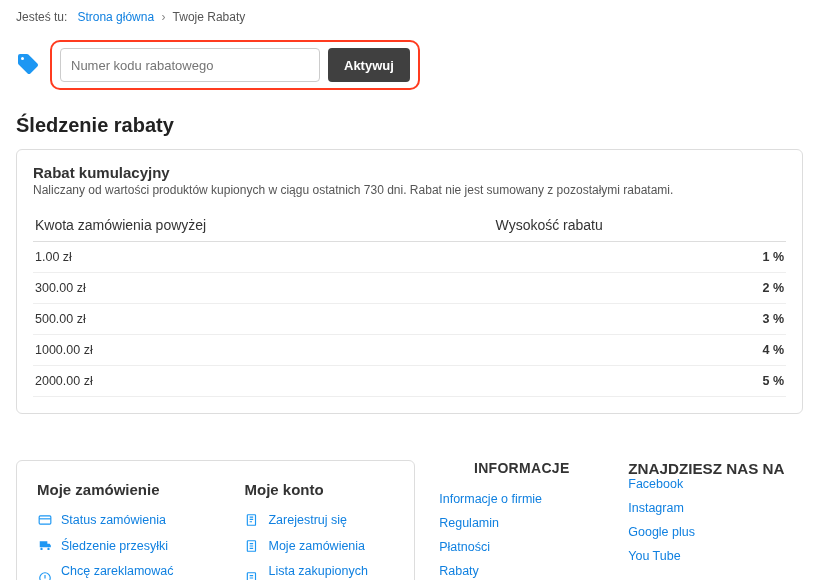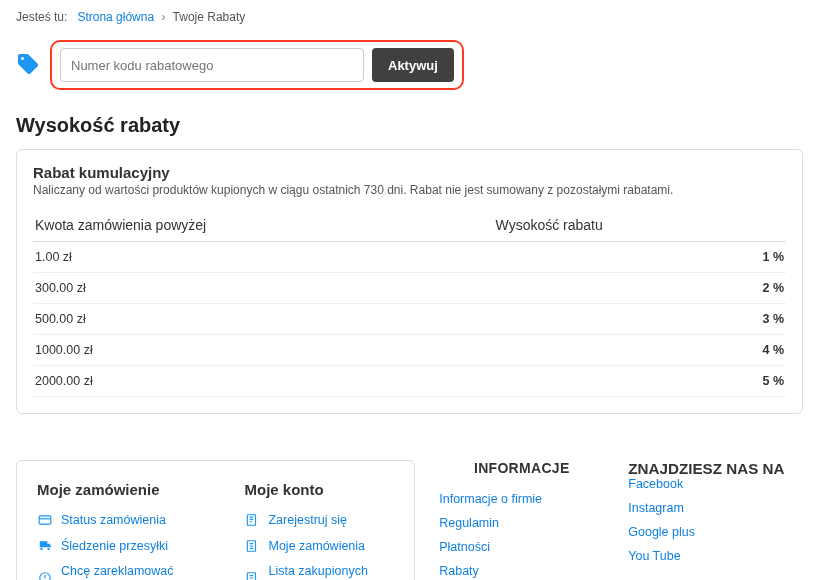--- a/index.html
+++ b/index.html
@@ -5,21 +5,21 @@
   * { box-sizing: border-box; margin: 0; padding: 0; }
   body { font-family: Arial, Helvetica, sans-serif; font-size: 13px; color: #333; background:#fff; padding: 10px 16px 30px 16px; width:819px; }
   a { color: #1080e0; text-decoration: none; }
 
   .breadcrumb { font-size: 12px; color:#555; margin-bottom:16px; }
   .breadcrumb .sep { color:#888; margin:0 4px; }
 
   .promo-row { display:flex; align-items:center; gap:10px; }
   .tag-icon { color:#1d97f3; }
   .promo-box { border:2px solid #ff3b1f; border-radius:10px; padding:6px 8px; display:flex; align-items:center; gap:8px; }
-  .promo-input { width:304px; height:34px; border:1px solid #ccc; border-radius:4px; padding:0 10px; font-size:13px; color:#555; }
+  .promo-input { width:260px; height:34px; border:1px solid #ccc; border-radius:4px; padding:0 10px; font-size:13px; color:#555; }
   .btn-primary { background:#404040; color:#fff; border:none; border-radius:4px; height:34px; padding:0 16px; font-size:13px; font-weight:bold; cursor:pointer; }
 
   h2.section-title { font-size:20px; font-weight:bold; margin:24px 0 12px 0; color:#222; }
 
   .card { border:1px solid #ddd; border-radius:6px; padding:14px 16px 16px 16px; }
   .rabat-title { font-size:15px; font-weight:bold; margin-bottom:2px; }
   .rabat-desc { font-size:12px; color:#555; margin-bottom:14px; }
 
   .tbl { width:100%; border-collapse:collapse; }
   .tbl th { text-align:left; font-weight:normal; font-size:14px; padding:6px 2px 8px 2px; border-bottom:1px solid #ddd; color:#333;}
@@ -58,21 +58,21 @@
     <svg width="24" height="24" viewBox="0 0 24 24" fill="currentColor">
         <path d="M21.41 11.58l-9-9A2 2 0 0011 2H4a2 2 0 00-2 2v7a2 2 0 00.59 1.41l9 9a2 2 0 002.83 0l7-7a2 2 0 000-2.83zM6.5 8A1.5 1.5 0 118 6.5 1.5 1.5 0 016.5 8z"></path>
       </svg>
   </span>
   <div class="promo-box">
     <input class="promo-input" type="text" placeholder="Numer kodu rabatowego" style="">
     <button class="btn-primary">Aktywuj</button>
   </div>
 </div>
 
-<h2 class="section-title">Wysokość rabaty</h2>
+<h2 class="section-title">Śledzenie rabaty</h2>
 
 <div class="card">
   <div class="rabat-title">Rabat kumulacyjny</div>
   <div class="rabat-desc">Naliczany od wartości produktów kupionych w ciągu ostatnich 730 dni. Rabat nie jest sumowany z pozostałymi rabatami.</div>
   <table class="tbl">
     <thead>
       <tr>
         <th>Kwota zamówienia powyżej</th>
         <th class="right">Wysokość rabatu</th>
       </tr>

